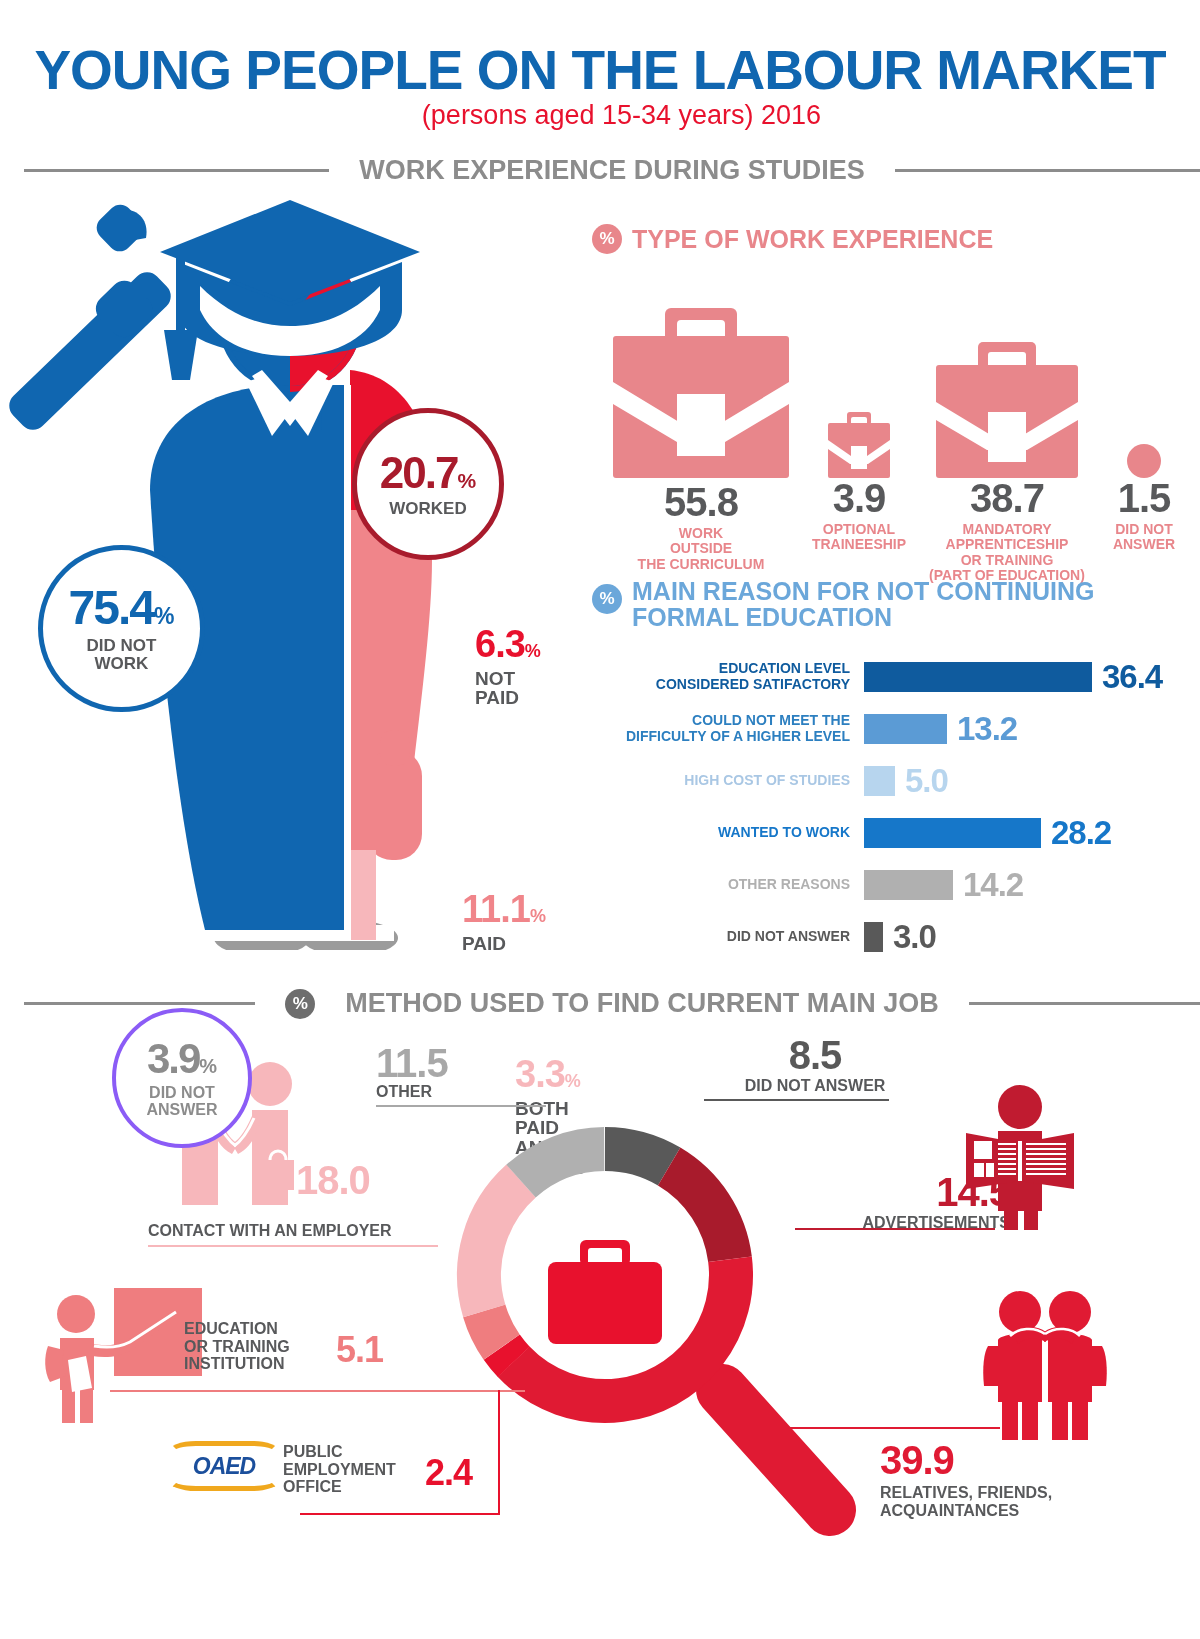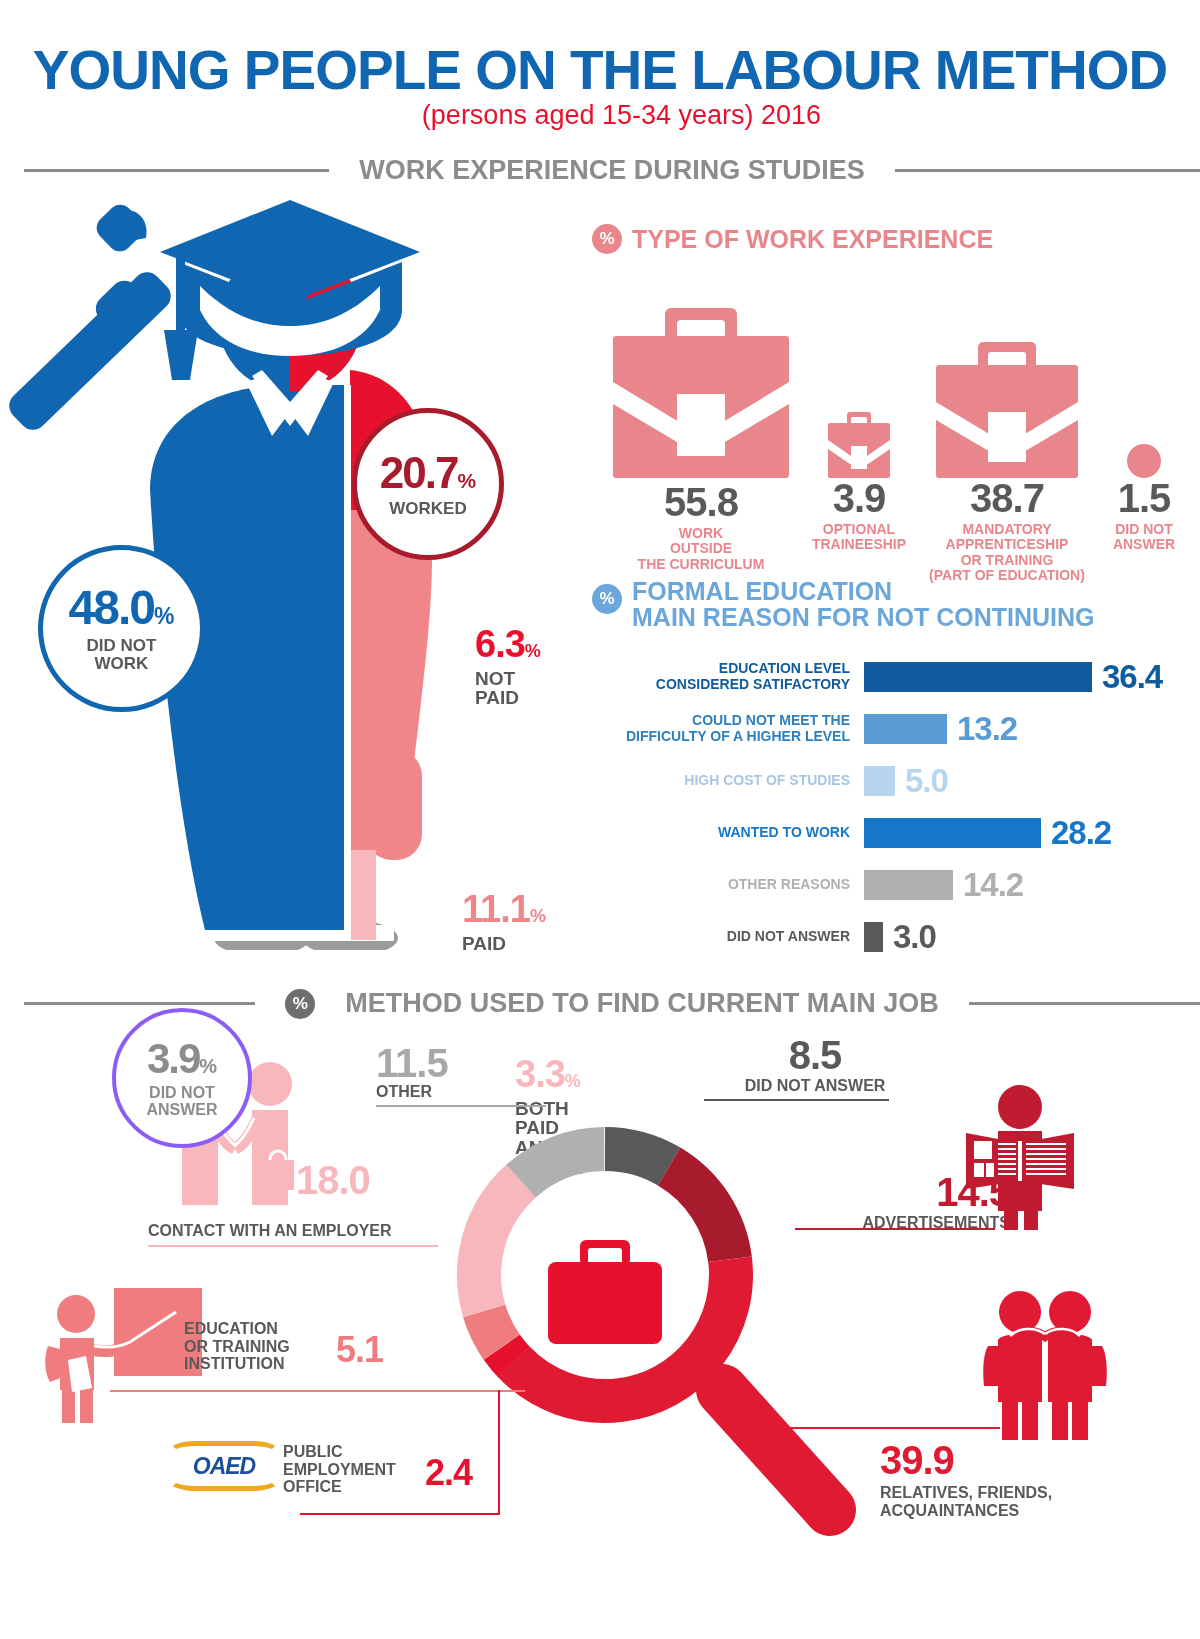--- a/index.html
+++ b/index.html
@@ -126,21 +126,21 @@
   }
   .oaed .swoosh-t { top: -2px; border-bottom-color: transparent; border-left-color: transparent; border-right-color: transparent;}
   .oaed .swoosh-b { bottom: -2px; border-top-color: transparent; border-left-color: transparent; border-right-color: transparent;}
   .oaed .word { font-size: 23px; font-weight: bold; font-style: italic; color: #1b4f9c; letter-spacing: -1px; z-index: 2;}
 </style>
 </head>
 <body>
 
 <div class="stage">
 
-  <div class="title">YOUNG PEOPLE ON THE LABOUR METHOD</div>
+  <div class="title">YOUNG PEOPLE ON THE LABOUR MARKET</div>
   <div class="subtitle">(persons aged 15-34 years) 2016</div>
 
   <div class="sec-head" style="top:155px; left:0; padding:0 12px;">
     <div class="rule"></div>
     <div class="sec-title">WORK EXPERIENCE DURING STUDIES</div>
     <div class="rule"></div>
   </div>
 
   <div class="fig-wrap">
     <svg width="580" height="760" viewBox="0 0 580 760">
@@ -200,21 +200,21 @@
       <rect x="344" y="195" width="7" height="556" fill="#ffffff"></rect>
     </svg>
 
     
     <div class="bubble b-worked">
       <div><span class="num">20.7</span><span class="sym">%</span></div>
       <div class="lbl">WORKED</div>
     </div>
 
     <div class="bubble b-didnot">
-      <div><span class="num">48.0</span><span class="sym">%</span></div>
+      <div><span class="num">75.4</span><span class="sym">%</span></div>
       <div class="lbl">
         <div>DID NOT</div>
         <div>WORK</div>
       </div>
     </div>
 
     <div class="bubble b-noans">
       <div><span class="num">3.9</span><span class="sym">%</span></div>
       <div class="lbl">
         <div>DID NOT</div>
@@ -312,22 +312,22 @@
         </div>
       </div>
 
     </div>
   </div>
 
   <div class="mrn">
     <div class="mrn-title">
       <span class="pct-badge blue" style="margin-top:6px;">%</span>
       <span>
+        <span style="display:block">MAIN REASON FOR NOT CONTINUING</span>
         <span style="display:block">FORMAL EDUCATION</span>
-        <span style="display:block">MAIN REASON FOR NOT CONTINUING</span>
       </span>
     </div>
 
     <div class="bars">
       <div class="bar-row">
         <div class="bar-lbl" style="color:#0f5b9e;">
           <div>EDUCATION LEVEL</div>
           <div>CONSIDERED SATIFACTORY</div>
         </div>
         <div class="bar-bar" style="width:228px;background:#0f5b9e;"></div>

